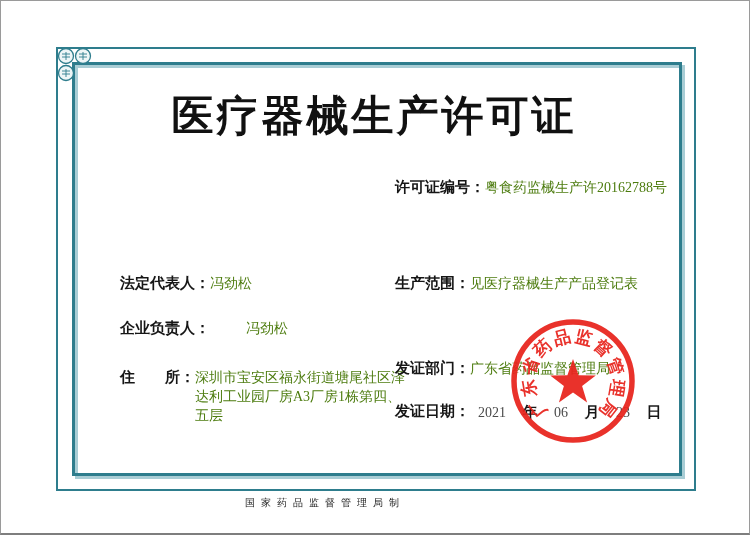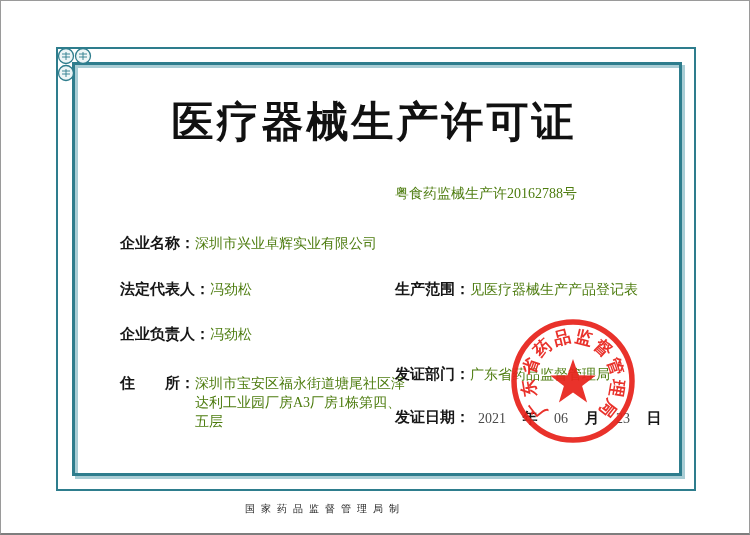--- a/index.html
+++ b/index.html
@@ -6,21 +6,21 @@
   body{width:750px;height:535px;position:relative;overflow:hidden;
        font-family:"Liberation Sans","DejaVu Sans",sans-serif;}
   .photo-edge{position:absolute;inset:0;border:1px solid #9a9a9a;border-bottom:2px solid #7e7e7e;pointer-events:none;}
   
   .frame-outer{position:absolute;left:56px;top:47px;width:636px;height:440px;
        border:2px solid #2e7d8d;}
   
   .frame-inner{position:absolute;left:72px;top:62px;width:604px;height:408px;
        border:3px solid #2e7d8d;filter:drop-shadow(3px 3px 0 #a9cdd5);}
   .corner-ornament{position:absolute;left:55px;top:46px;}
-  .content{position:absolute;inset:0;margin-top:6px;}
+  .content{position:absolute;inset:0;}
   .cert-title{position:absolute;left:72px;top:88px;width:604px;text-align:center;
        font-size:42px;font-weight:bold;color:#111;letter-spacing:3px;white-space:nowrap;}
   .row{position:absolute;display:flex;align-items:flex-start;}
   .lbl{font-weight:bold;color:#161616;font-size:15px;line-height:19px;white-space:nowrap;}
   .val{font-family:"Liberation Serif","DejaVu Serif",serif;color:#4d7c0f;
        font-size:14px;line-height:19px;padding-top:1px;}
   .val.wrap{width:218px;}
   .dateline{font-family:"Liberation Serif","DejaVu Serif",serif;font-size:14px;color:#4a4a4a;
        line-height:19px;padding-top:1px;white-space:nowrap;}
   .dateline .unit{font-family:"Liberation Sans","DejaVu Sans",sans-serif;
@@ -50,40 +50,37 @@
         <path d="M24 8h8M24 11h8M28 6v8"></path>
         <path d="M7 25h8M7 28h8M11 23v8"></path>
     </g>
   </svg>
 </div>
 
 <div class="content">
   <div class="cert-title">医疗器械生产许可证</div>
 
   <div class="row" style="left:395px;top:177px;">
+    <span class="lbl">许可证编号：</span>
     <span class="val">粤食药监械生产许20162788号</span>
   </div>
 
-  <div class="row" style="left:120px;top:227px;">
-    <span class="lbl">企业名称：</span>
-    <span class="val">深圳市兴业卓辉实业有限公司</span>
-  </div>
 
 
   <div class="row" style="left:120px;top:273px;">
     <span class="lbl">法定代表人：</span>
     <span class="val">冯劲松</span>
   </div>
 
   <div class="row" style="left:395px;top:273px;">
     <span class="lbl">生产范围：</span>
     <span class="val">见医疗器械生产产品登记表</span>
   </div>
 
-  <div class="row" style="left:120px;top:318px;">
+  <div class="row" style="left:120px;top:318px;gap:36px;">
     <span class="lbl">企业负责人：</span>
     <span class="val">冯劲松</span>
   </div>
 
   <div class="row" style="left:120px;top:367px;">
     <span class="lbl">住　　所：</span>
     <span class="val wrap">深圳市宝安区福永街道塘尾社区泽达利工业园厂房A3厂房1栋第四、五层</span>
   </div>
 
   <div class="row" style="left:395px;top:358px;justify-content:center;">

